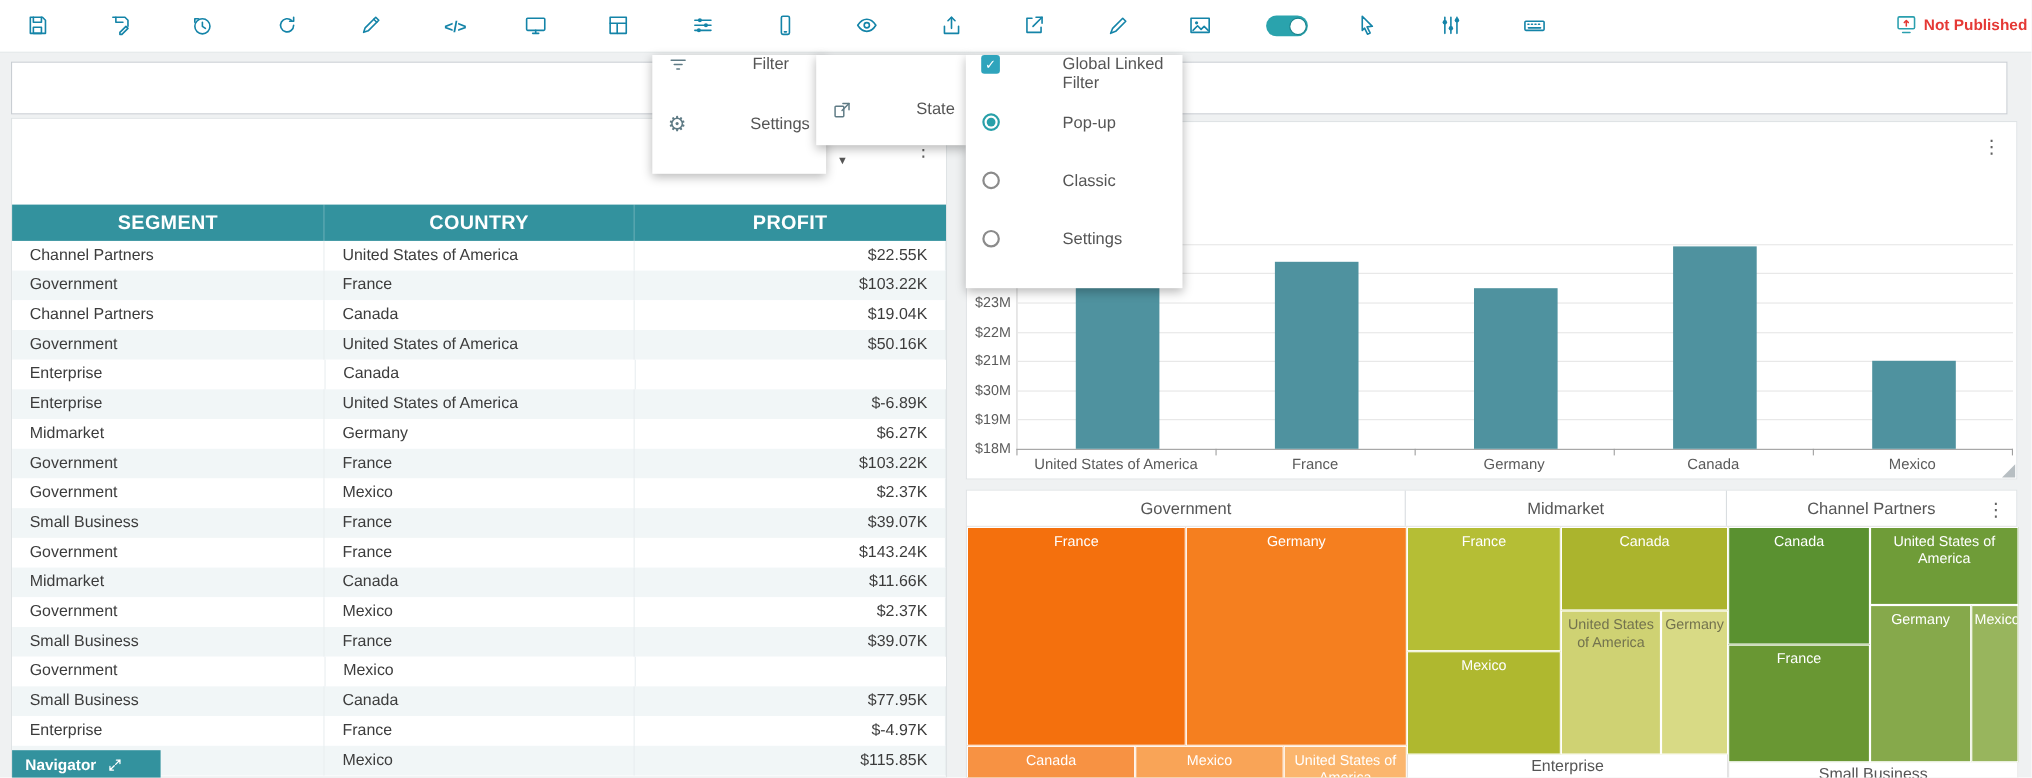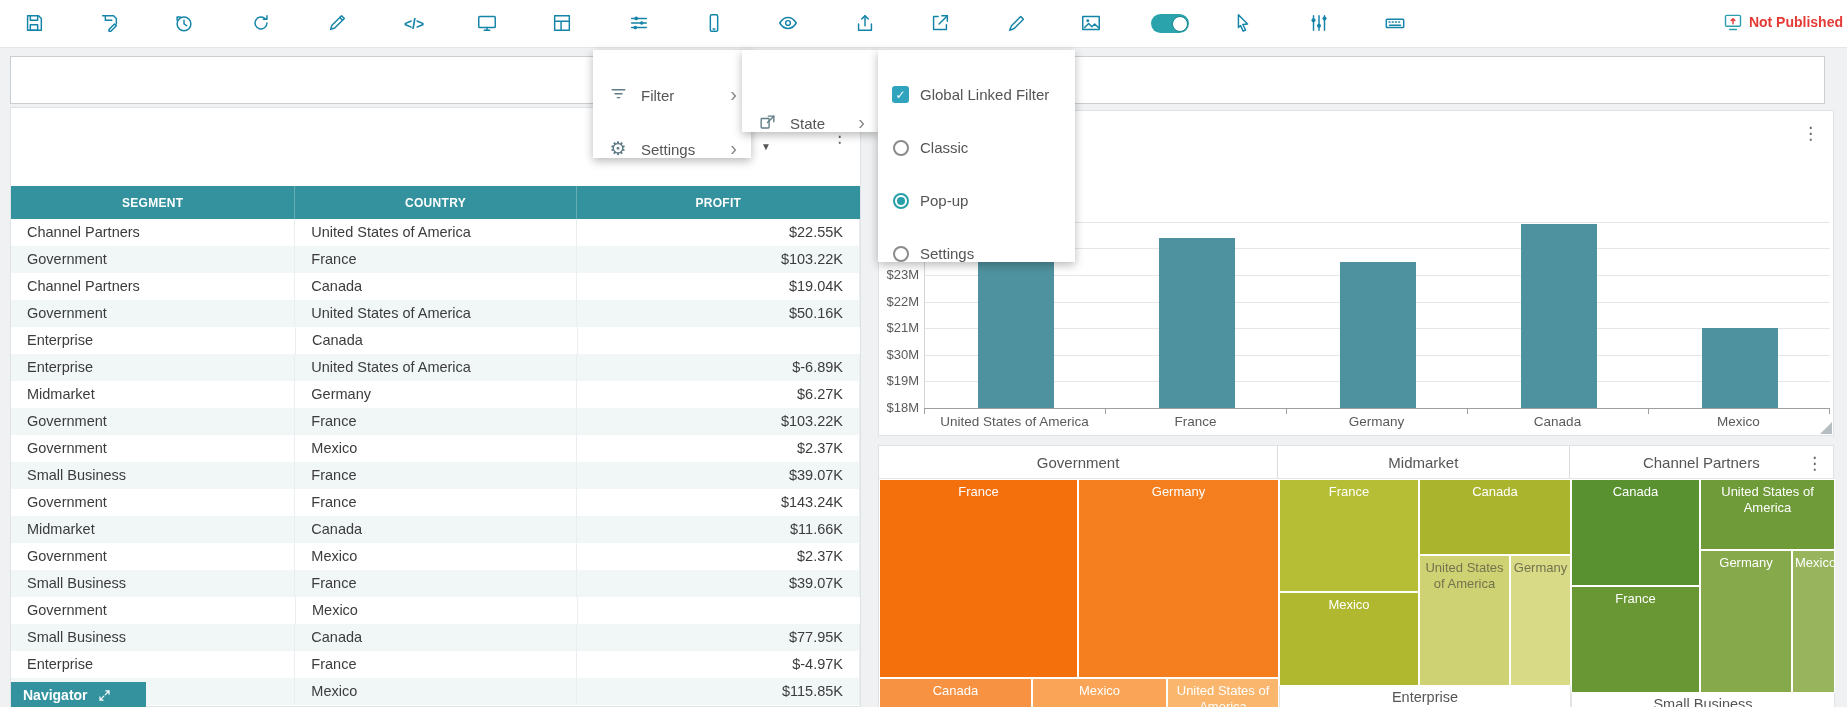--- a/index.html
+++ b/index.html
@@ -17,21 +17,21 @@
   .publabel{color:#e53935;font-weight:bold;font-size:14px;white-space:nowrap;}
   
   .banner{position:absolute;left:10px;top:56px;width:1815px;height:48px;background:#fff;border:1px solid #c9ced3;box-sizing:border-box;}
   
   .widget{position:absolute;background:#fff;border:1px solid #dfe3e5;box-sizing:border-box;}
   .wmenu{position:absolute;color:#616161;font-size:17px;line-height:1;cursor:pointer;}
   
   #w-grid{left:10px;top:107px;width:851px;height:600px;}
   .grid-filter{position:absolute;left:750px;top:33px;font-size:10px;color:#555;cursor:pointer;}
   .grid-head{position:absolute;left:0;top:78px;width:100%;height:33px;background:#33929e;display:flex;}
-  .ghc{color:#fff;font-size:12px;font-weight:bold;letter-spacing:.3px;display:flex;align-items:center;justify-content:center;box-sizing:border-box;border-right:1px solid rgba(255,255,255,.25);}
+  .ghc{color:#fff;font-size:18px;font-weight:bold;letter-spacing:.3px;display:flex;align-items:center;justify-content:center;box-sizing:border-box;border-right:1px solid rgba(255,255,255,.25);}
   .ghc:last-child{border-right:none;}
   .g0{width:285px;} .g1{width:282px;} .g2{width:284px;}
   .grid-body{position:absolute;left:0;top:111px;right:0;bottom:0;overflow:hidden;}
   .trow{display:flex;height:27px;line-height:27px;font-size:14.5px;color:#3c3c3c;background:#fff;}
   .trow:nth-child(even){background:#f1f6f7;}
   .tcell{padding:0 16px;white-space:nowrap;overflow:hidden;border-right:1px solid #e9eef0;box-sizing:border-box;}
   .tc0{width:285px;} .tc1{width:282px;} .tc2{width:284px;text-align:right;}
   .navbadge{position:absolute;left:0;top:574px;width:135px;height:26px;background:#33929e;color:#fff;display:flex;align-items:center;gap:10px;padding:0 12px;font-size:14px;font-weight:bold;box-sizing:border-box;cursor:pointer;z-index:3;}
   .navbadge svg{width:13px;height:13px;stroke:#fff;fill:none;stroke-width:1.8;stroke-linecap:round;}
   
@@ -47,21 +47,21 @@
   #w-tree{left:878px;top:445px;width:956px;height:262px;}
   .thead{position:absolute;left:0;top:0;width:100%;height:33px;display:flex;border-bottom:1px solid #e6e6e6;box-sizing:border-box;}
   .thc{display:flex;align-items:center;justify-content:center;color:#555;font-size:15px;box-sizing:border-box;border-right:1px solid #d9dde0;}
   .thc:last-child{border-right:none;}
   .th0{width:400px;} .th1{width:292px;} .th2{width:264px;}
   .tm-body{position:absolute;left:0;top:33px;width:956px;height:229px;overflow:hidden;}
   .tmcell{position:absolute;box-sizing:border-box;border:1px solid #fff;color:#fff;font-size:13px;text-align:center;padding:4px 2px 0 2px;line-height:1.25;overflow:hidden;cursor:pointer;}
   .tmsub{position:absolute;box-sizing:border-box;background:#fff;color:#555;font-size:14.5px;text-align:center;padding-top:3px;border-left:1px solid #e3e3e3;border-right:1px solid #e3e3e3;overflow:hidden;}
   
   .menu{position:absolute;background:#fff;box-shadow:0 3px 9px rgba(0,0,0,.28);z-index:50;}
-  .menu-item{display:flex;align-items:flex-end;padding:0 14px;cursor:pointer;color:#555;font-size:15px;}
+  .menu-item{display:flex;align-items:flex-start;padding:0 14px;cursor:pointer;color:#555;font-size:15px;gap:46px;}
   .mi-icon{width:22px;display:flex;justify-content:center;color:#5f7b85;}
   .mi-icon svg{width:19px;height:19px;stroke:currentColor;fill:none;stroke-width:1.7;stroke-linecap:round;stroke-linejoin:round;}
   .gear{font-size:19px;line-height:1;color:#5f7b85;}
   .mi-label{margin-left:12px;flex:1;}
   .mi-arrow{color:#888;font-size:20px;line-height:1;}
   #menu-main{left:593px;top:50px;width:158px;} #menu-main .menu-item{height:54px;}
   #menu-sub{left:742px;top:50px;width:137px;} #menu-sub .menu-item{height:41px;margin-top:41px;}
   #menu-state{left:878px;top:50px;width:197px;} #menu-state .menu-item{height:53px;}
   .cb{width:17px;height:17px;border-radius:3px;background:#2fa4bc;color:#fff;font-size:12px;display:flex;align-items:center;justify-content:center;flex:none;}
   .rd{width:16px;height:16px;border-radius:50%;border:2px solid #8b8b8b;box-sizing:border-box;position:relative;flex:none;margin-left:1px;}
@@ -369,26 +369,26 @@
   </div>
 
   <div class="menu" id="menu-state">
     <div class="menu-item">
       <span class="cb">
           <span>✓</span>
         </span>
       <span class="opt-label">Global Linked Filter</span>
     </div>
     <div class="menu-item">
+      <span class="rd sel"></span>
+      <span class="opt-label">Pop-up</span>
+    </div>
+    <div class="menu-item">
       <span class="rd"></span>
       <span class="opt-label">Classic</span>
     </div>
     <div class="menu-item">
-      <span class="rd sel"></span>
-      <span class="opt-label">Pop-up</span>
-    </div>
-    <div class="menu-item">
       <span class="rd"></span>
       <span class="opt-label">Settings</span>
     </div>
   </div>
 
 </div>
 
 </body></html>

